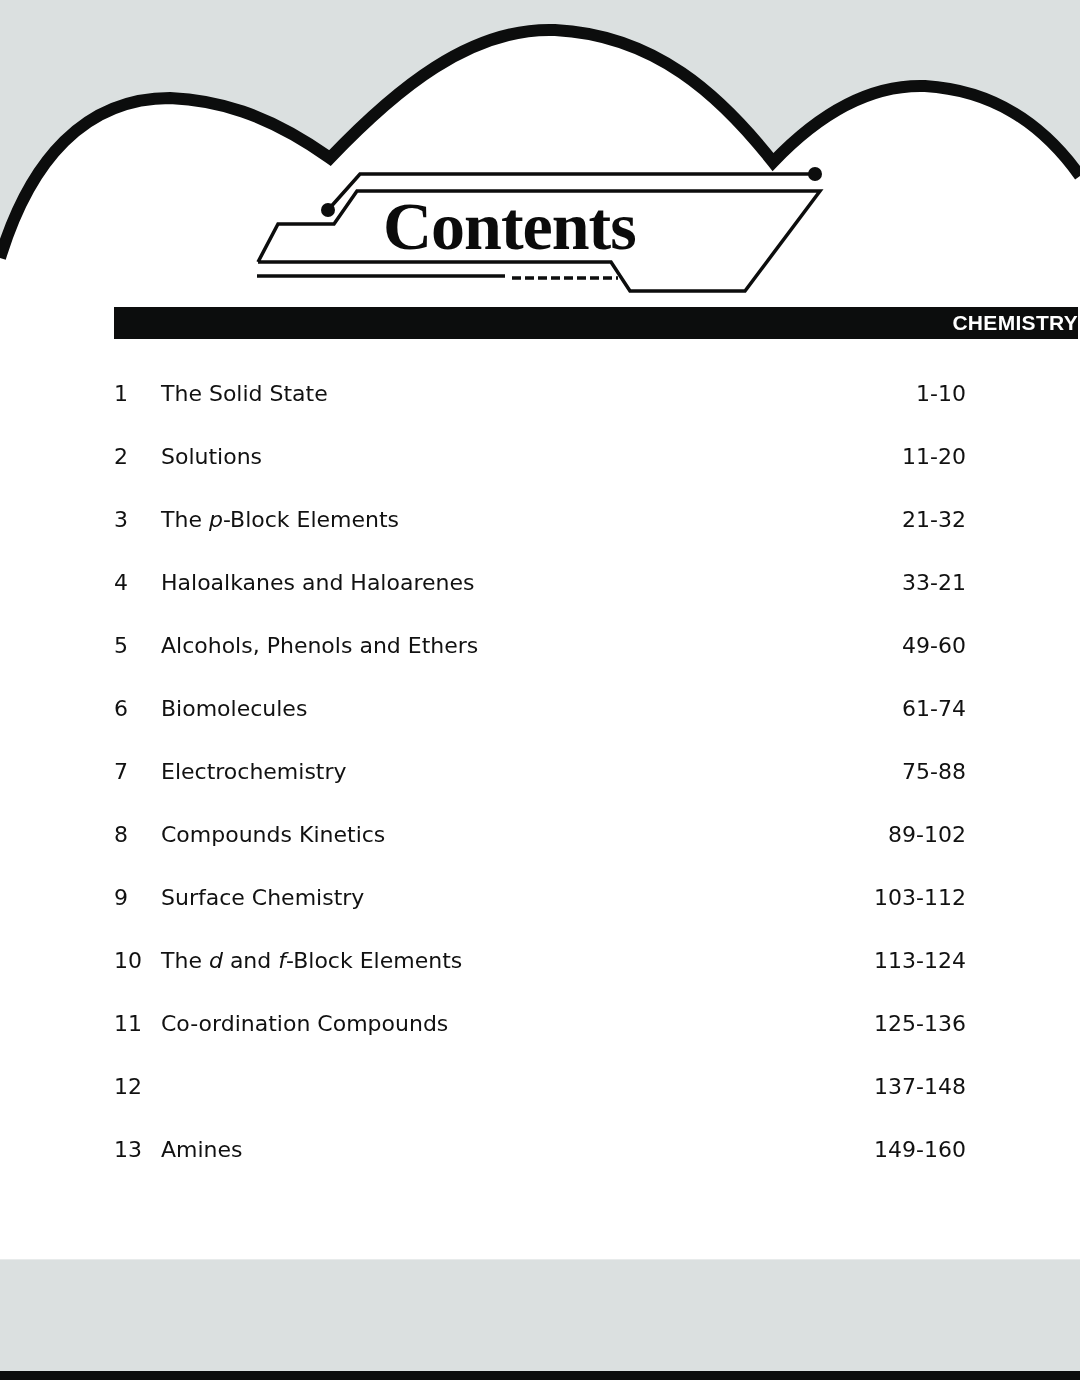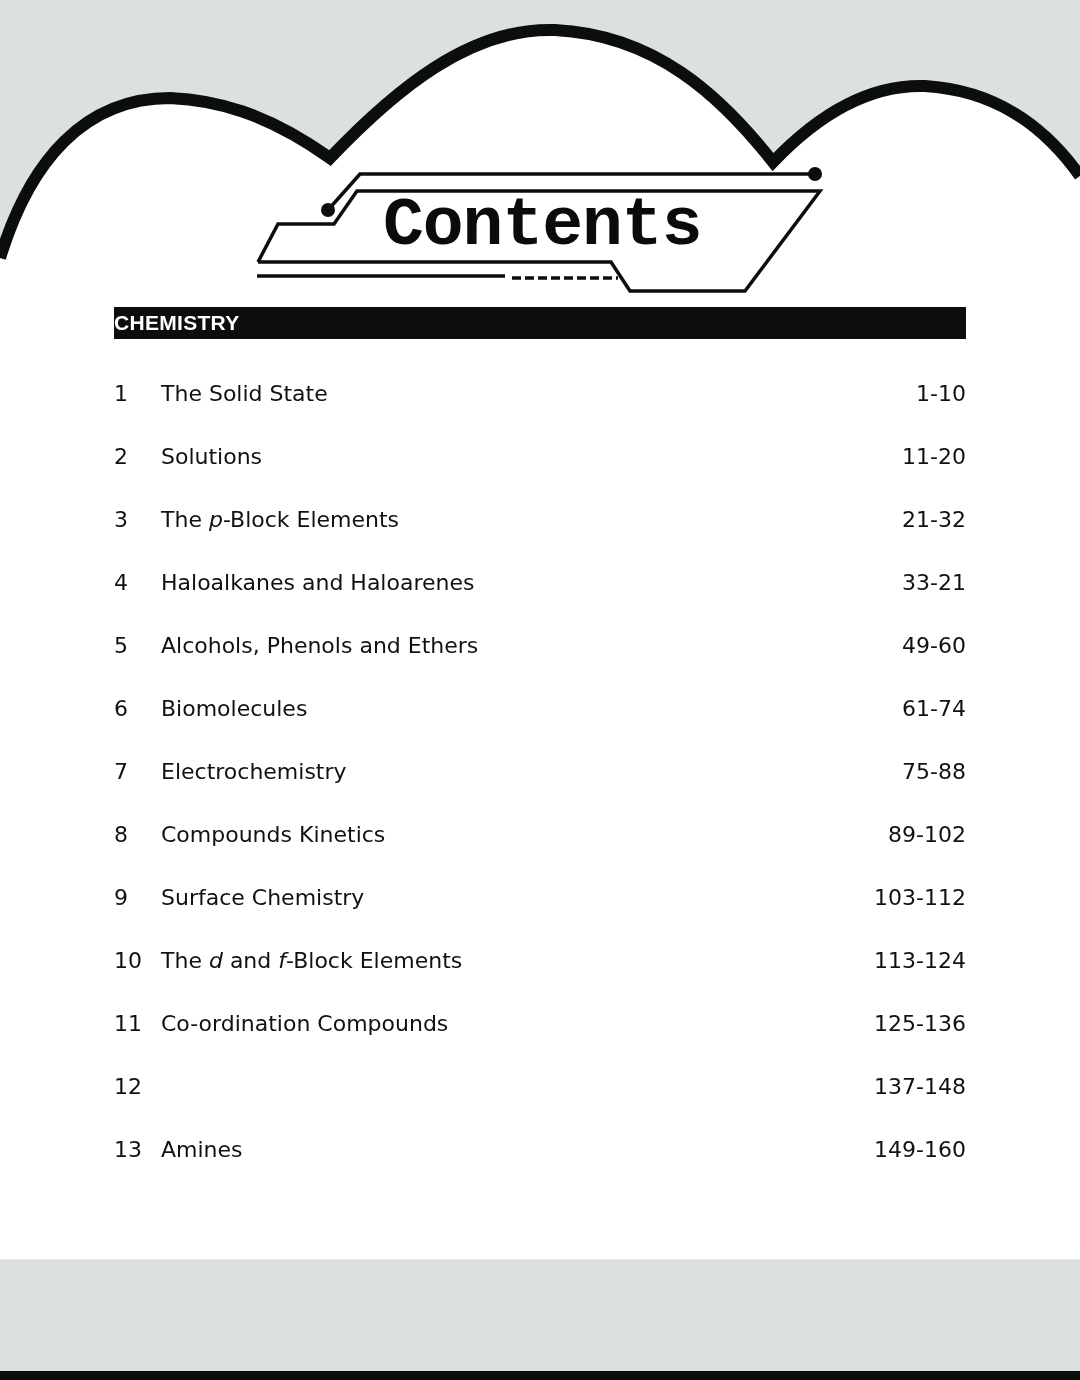--- a/index.html
+++ b/index.html
@@ -5,28 +5,28 @@
   html, body { margin: 0; padding: 0; }
   body {
     width: 1080px; height: 1380px; position: relative; overflow: hidden;
     background: #ffffff;
     font-family: "DejaVu Sans", sans-serif;
     color: #111111;
   }
   .header-art { position: absolute; left: 0; top: 0; width: 1080px; height: 300px; }
   .title-text {
     position: absolute; left: 383px; top: 186px;
-    font-family: Liberation Mono, monospace; font-weight: bold;
+    font-family: Liberation Serif, serif; font-weight: bold;
     font-size: 68px; letter-spacing: -1px; line-height: 80px; color: #0b0b0b;
   }
   .section-bar {
-    position: absolute; left: 114px; top: 307px; width: 852px; height: 32px;
+    position: absolute; left: 114px; top: 307px; width: 964px; height: 32px;
     background: #0c0d0d; color: #ffffff;
     font-family: "Liberation Sans", sans-serif; font-weight: bold;
-    font-size: 21px; line-height: 32px; text-align: left; letter-spacing: 0.3px;
+    font-size: 21px; line-height: 32px; text-align: right; letter-spacing: 0.3px;
   }
   .toc { position: absolute; left: 114px; top: 375px; width: 852px; margin: 0; padding: 0; list-style: none; }
   .toc-row {
     position: relative; height: 63px;
     font-family: "DejaVu Sans", sans-serif; font-size: 22px; line-height: 38px;
     color: #111111;
   }
   .toc-num { position: absolute; left: 0; top: 0; }
   .toc-title { position: absolute; left: 47px; top: 0; white-space: nowrap; }
   .toc-title i { font-style: italic; }

